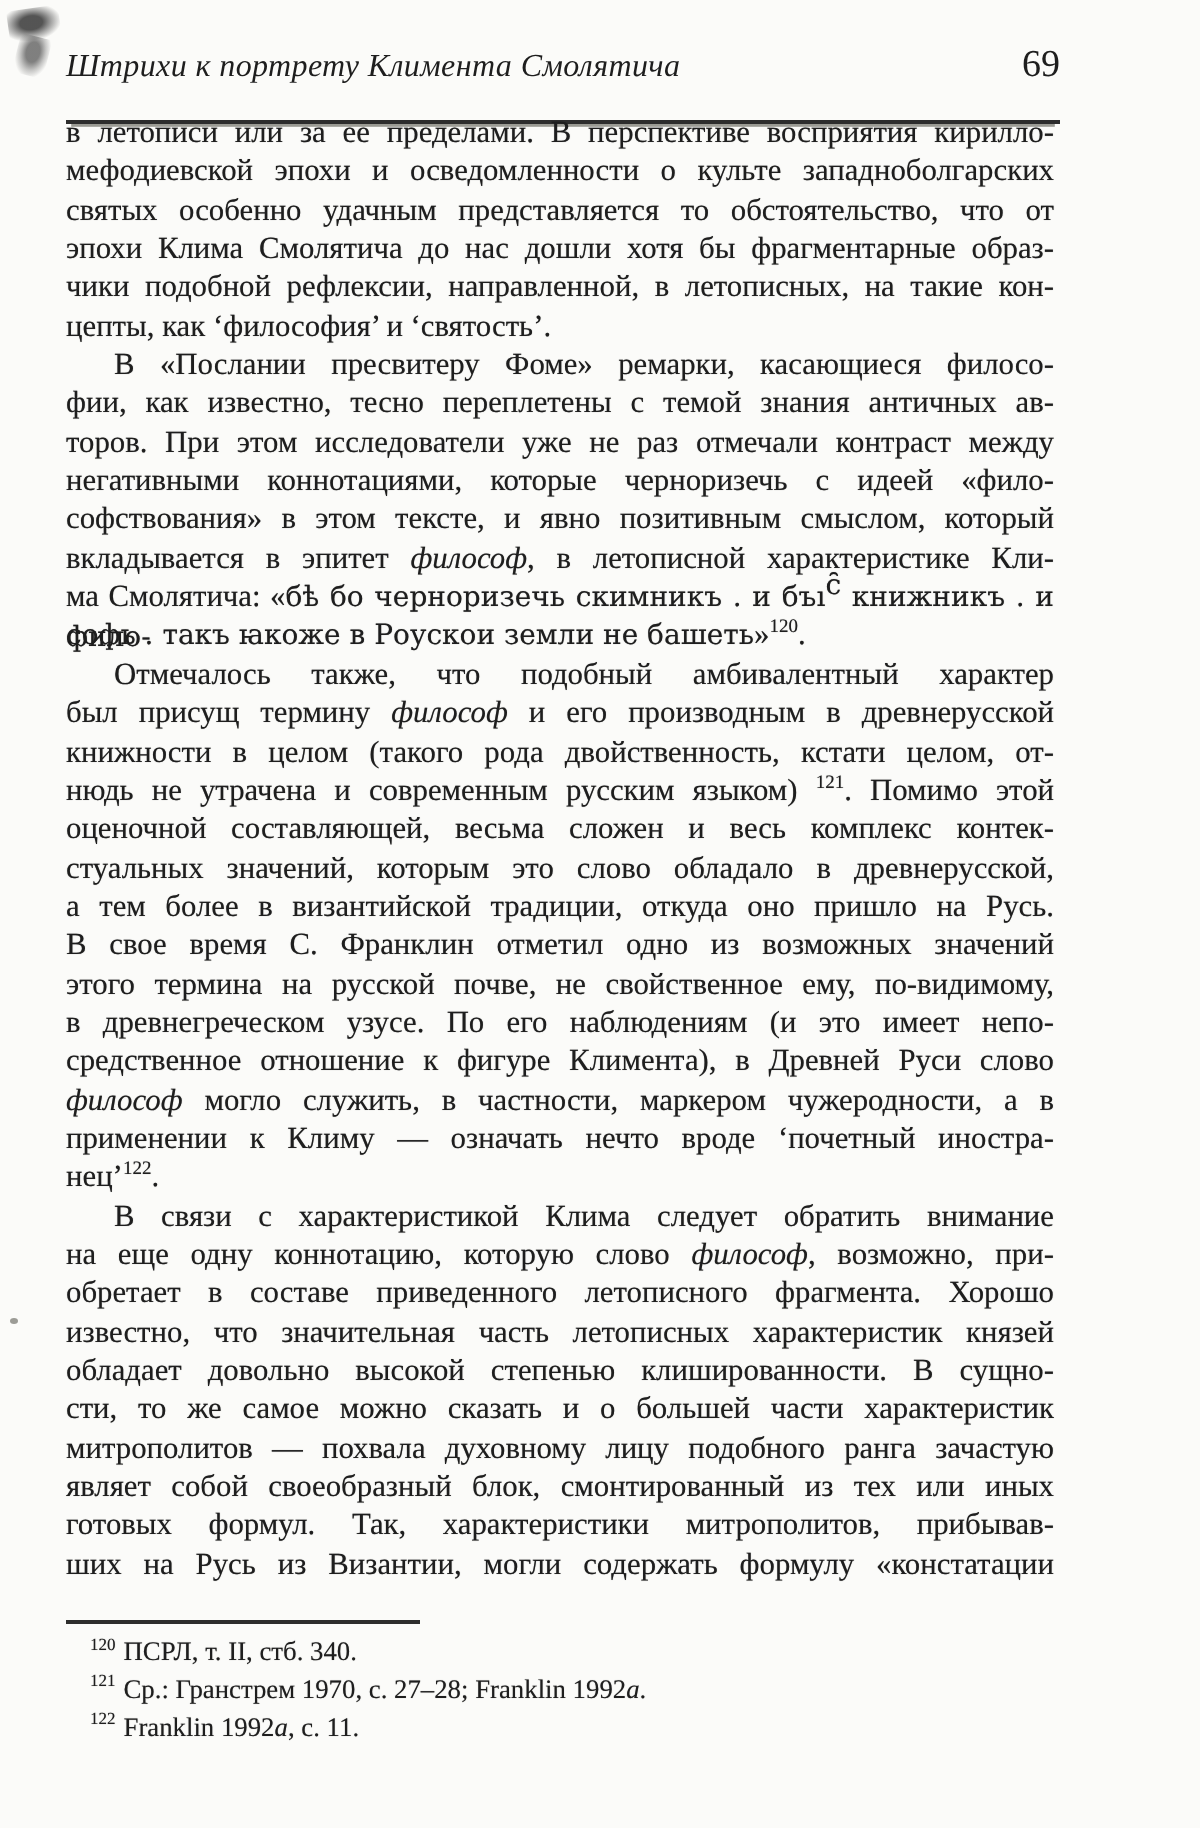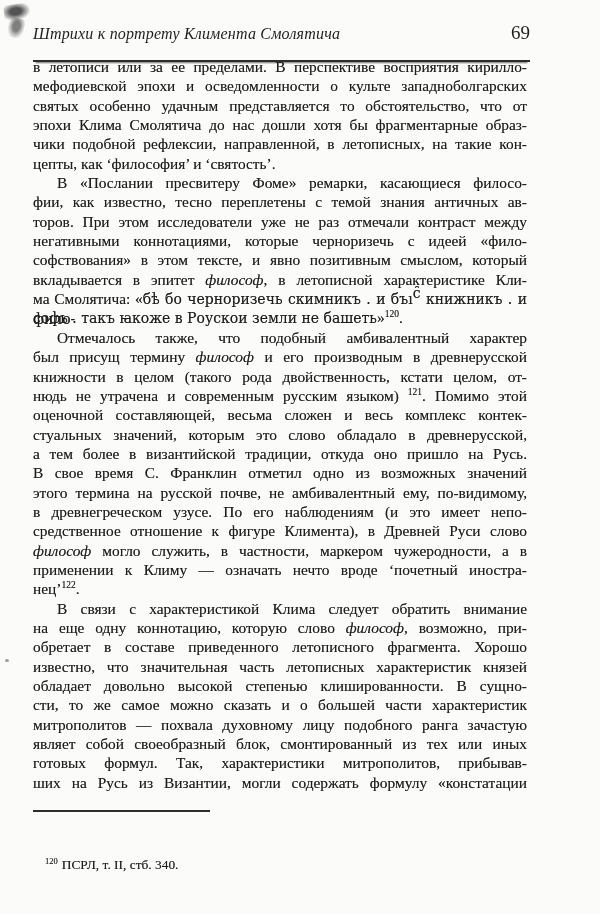--- a/index.html
+++ b/index.html
@@ -45,21 +45,21 @@
   
   .fn-rule{
     position:absolute;left:33px;top:810px;width:177px;height:2px;
     background:#2d2d2d;
   }
   .footnotes{
     position:absolute;left:33px;top:817px;width:494px;
     font-size:13.4px;
     text-shadow:0 0 .4px rgba(25,25,25,.5);
   }
-  .fn-line{line-height:18.8px;padding-left:12px;margin-top:39px;}
+  .fn-line{line-height:18.8px;padding-left:12px;}
   .fn-line sup{font-size:8.5px;margin-right:4px;}
 
   
   .smudge-a{
     position:absolute;left:4px;top:4px;width:26px;height:16px;
     background:radial-gradient(ellipse at 45% 45%, rgba(55,55,55,.85) 0 28%, rgba(95,95,95,.55) 50%, transparent 75%);
     transform:rotate(-8deg);
   }
   .smudge-b{
     position:absolute;left:8px;top:18px;width:16px;height:20px;
@@ -101,21 +101,21 @@
       <div class="line"><span>ма Смолятича: «</span><span class="slav">бѣ бо черноризечь скимникъ . и бъı</span><sup class="slav">с̑</sup><span class="slav"> книжникъ . и фило-</span></div>
       <div class="line end"><span class="slav">софь . такъ ꙗкоже в Роускои земли не башеть</span><span>»</span><sup>120</sup><span>.</span></div>
       <div class="line indent"><span>Отмечалось также, что подобный амбивалентный характер</span></div>
       <div class="line"><span>был присущ термину </span><span class="it">философ</span><span> и его производным в древнерусской</span></div>
       <div class="line"><span>книжности в целом (такого рода двойственность, кстати целом, от-</span></div>
       <div class="line"><span>нюдь не утрачена и современным русским языком) </span><sup>121</sup><span>. Помимо этой</span></div>
       <div class="line"><span>оценочной составляющей, весьма сложен и весь комплекс контек-</span></div>
       <div class="line"><span>стуальных значений, которым это слово обладало в древнерусской,</span></div>
       <div class="line"><span>а тем более в византийской традиции, откуда оно пришло на Русь.</span></div>
       <div class="line"><span>В свое время С. Франклин отметил одно из возможных значений</span></div>
-      <div class="line"><span>этого термина на русской почве, не амбивалентный ему, по-видимому,</span></div>
+      <div class="line"><span>этого термина на русской почве, не свойственное ему, по-видимому,</span></div>
       <div class="line"><span>в древнегреческом узусе. По его наблюдениям (и это имеет непо-</span></div>
       <div class="line"><span>средственное отношение к фигуре Климента), в Древней Руси слово</span></div>
       <div class="line"><span class="it">философ</span><span> могло служить, в частности, маркером чужеродности, а в</span></div>
       <div class="line"><span>применении к Климу — означать нечто вроде ‘почетный иностра-</span></div>
       <div class="line end"><span>нец’</span><sup>122</sup><span>.</span></div>
       <div class="line indent"><span>В связи с характеристикой Клима следует обратить внимание</span></div>
       <div class="line"><span>на еще одну коннотацию, которую слово </span><span class="it">философ</span><span>, возможно, при-</span></div>
       <div class="line"><span>обретает в составе приведенного летописного фрагмента. Хорошо</span></div>
       <div class="line"><span>известно, что значительная часть летописных характеристик князей</span></div>
       <div class="line"><span>обладает довольно высокой степенью клишированности. В сущно-</span></div>

